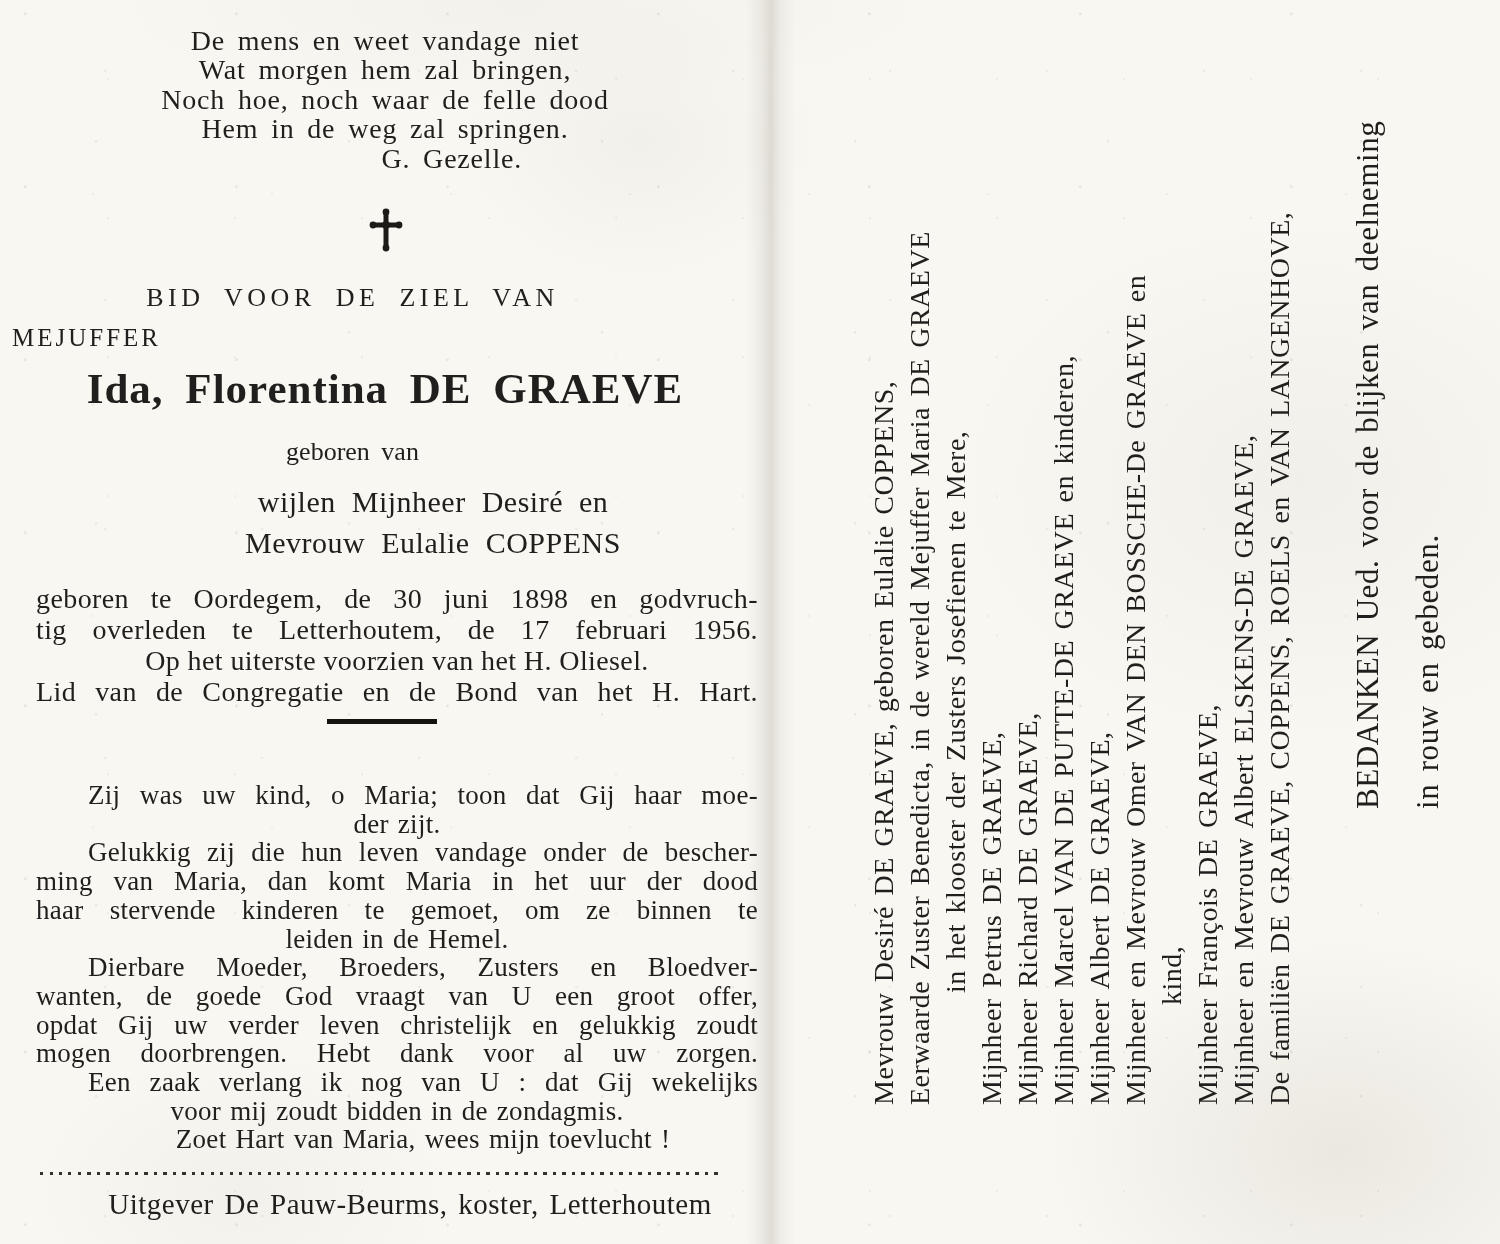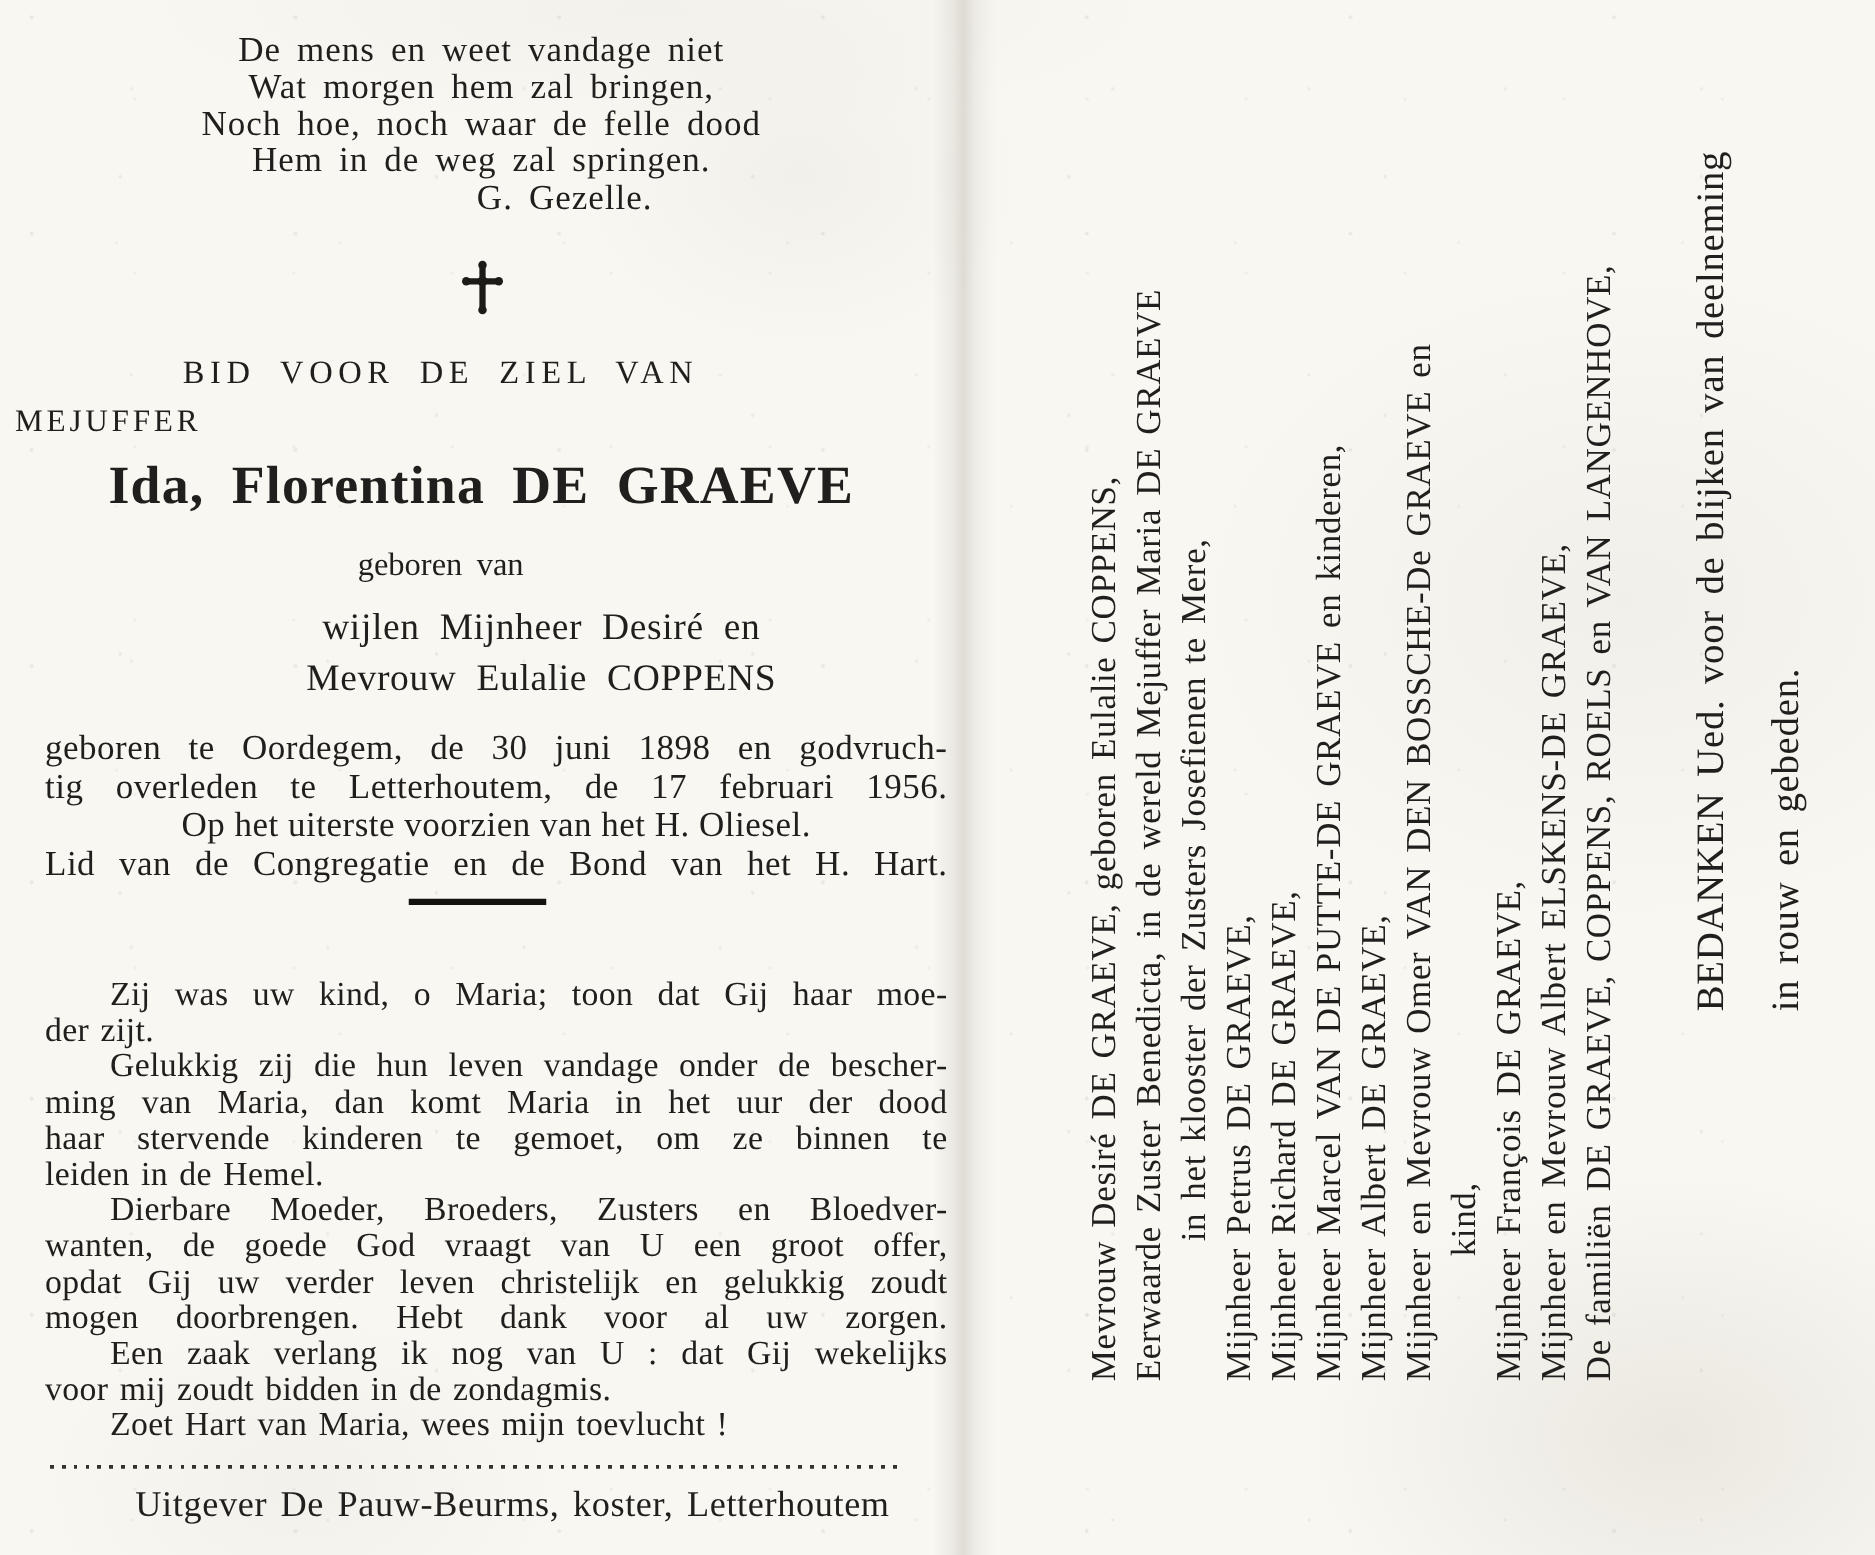--- a/index.html
+++ b/index.html
@@ -77,21 +77,21 @@
   .just   { text-align: justify; text-align-last: justify; }
   .center { text-align: center; }
   .divider {
     left: 327px; top: 719px; width: 110px; height: 5px; background: #15130f;
   }
   .prayer {
     left: 36px; top: 781px; width: 722px;
     font-size: 27px; line-height: 28.7px; letter-spacing: .3px; word-spacing: 2px;
   }
   .prayer .fl { text-indent: 52px; }
-  .prayer .ll { text-align: left; }
+  .prayer .ll { text-align: center; }
   .dotted {
     left: 40px; top: 1172px; width: 678px; height: 3px;
     background-image: repeating-linear-gradient(90deg,
       #35322d 0 3px, transparent 3px 9.5px);
   }
   .publisher {
     left: 0; top: 1188px; width: 770px; text-align: center;
     font-size: 29px; letter-spacing: .5px; word-spacing: 3px; white-space: nowrap; padding-left: 25px;
   }
 

